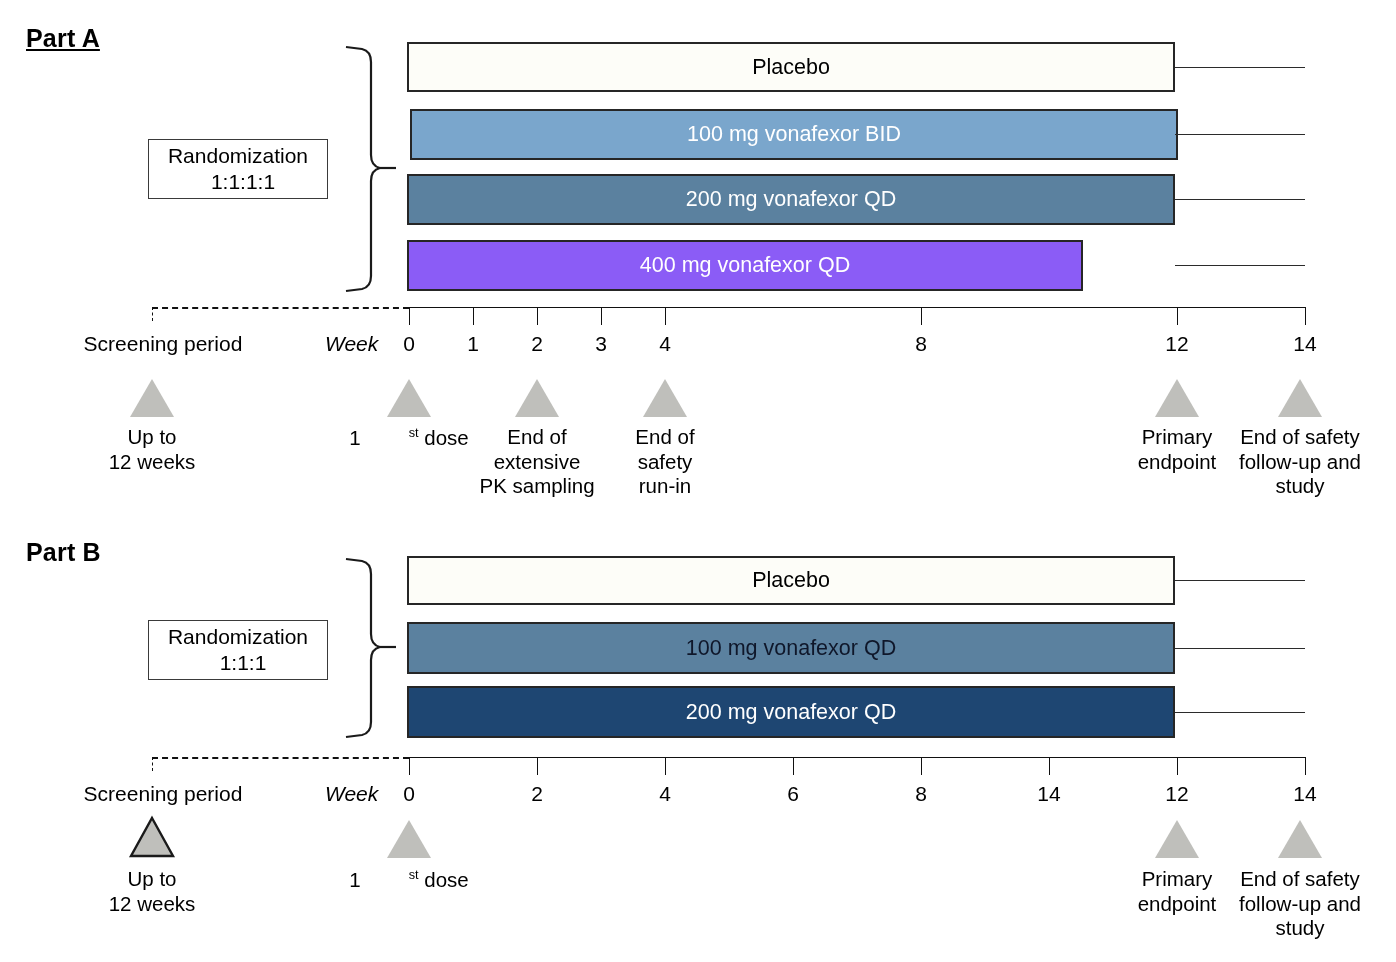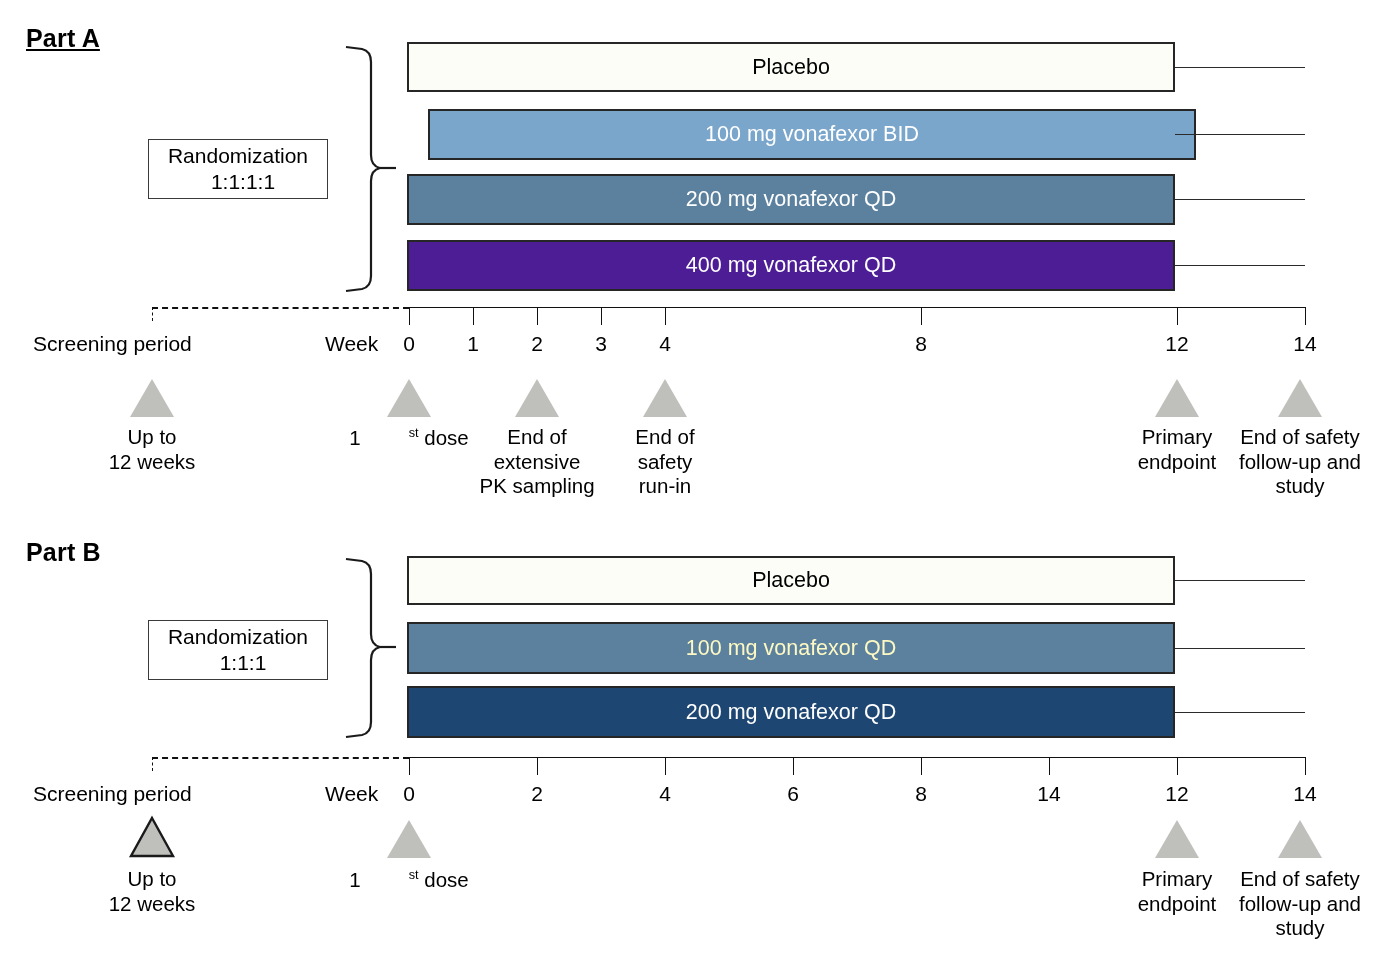--- a/index.html
+++ b/index.html
@@ -17,22 +17,22 @@
        display:flex;align-items:center;justify-content:center;
        font-size:21.5px;white-space:nowrap;}
 
   .tail{position:absolute;height:0;border-top:1.6px solid #2b2b2b;}
 
   .axis{position:absolute;height:0;border-top:1.7px solid #111;}
   .axis-dash{position:absolute;height:0;border-top:2px dashed #111;}
   .tick{position:absolute;width:0;border-left:1.7px solid #111;}
   .tick-dash{position:absolute;width:0;border-left:1.7px dashed #111;}
   .ticklabel{position:absolute;font-size:21px;text-align:center;transform:translateX(-50%);}
-  .axis-word{position:absolute;font-size:21px;}
-  .screening{position:absolute;font-size:21px;text-align:left;transform:translateX(-50%);}
+  .axis-word{position:absolute;font-size:21px;font-style:italic;}
+  .screening{position:absolute;font-size:21px;text-align:center;transform:translateX(-50%);}
 
   .tri{position:absolute;width:0;height:0;transform:translateX(-50%);
        border-left:22px solid transparent;border-right:22px solid transparent;
        border-bottom:38px solid #bfbfbb;}
   .tri-outline{position:absolute;transform:translateX(-50%);}
 
   .evt{position:absolute;font-size:20.5px;line-height:1.2;text-align:center;
        transform:translateX(-50%);white-space:pre-line;}
   sup{font-size:.62em;vertical-align:super;margin-left:48px;}
 
@@ -53,31 +53,31 @@
   <svg class="brace" style="left:340px;top:42px;width:60px;height:254px;" viewBox="0 0 60 254">
     <path d="M6 5 L22 7 Q31 9 31 20 L31 113 Q31 124 40 126 Q31 128 31 139 L31 234 Q31 245 22 247 L6 249" fill="none" stroke="#1a1a1a" stroke-width="2.2"></path>
     <path d="M40 126 L56 126" fill="none" stroke="#1a1a1a" stroke-width="2.2"></path>
   </svg>
 
   <div class="arm" style="left:407px;top:42px;width:768px;height:50px;background:#FDFDF8;color:#000;">
     <span>Placebo</span>
   </div>
   <div class="tail" style="left:1175px;top:67px;width:130px;"></div>
 
-  <div class="arm" style="left:428px;top:109px;width:768px;height:51px;background:#7AA6CC;color:#fff;">
+  <div class="arm" style="left:410px;top:109px;width:768px;height:51px;background:#7AA6CC;color:#fff;">
     <span>100 mg vonafexor BID</span>
   </div>
   <div class="tail" style="left:1175px;top:134px;width:130px;"></div>
 
   <div class="arm" style="left:407px;top:174px;width:768px;height:51px;background:#5B819F;color:#fff;">
     <span>200 mg vonafexor QD</span>
   </div>
   <div class="tail" style="left:1175px;top:199px;width:130px;"></div>
 
-  <div class="arm" style="left:407px;top:240px;width:768px;height:51px;background:#4c1d95;color:#fff;">
+  <div class="arm" style="left:407px;top:240px;width:676px;height:51px;background:#8b5cf6;color:#fff;">
     <span>400 mg vonafexor QD</span>
   </div>
   <div class="tail" style="left:1175px;top:265px;width:130px;"></div>
 
   <div class="axis-dash" style="left:152px;top:307px;width:257px;"></div>
   <div class="tick-dash" style="left:152px;top:307px;height:14px;"></div>
   <div class="axis" style="left:409px;top:307px;width:896px;"></div>
 
   <div class="tick" style="left:409px;top:307px;height:18px;"></div>
   <div class="tick" style="left:473px;top:307px;height:18px;"></div>
@@ -134,21 +134,21 @@
   <svg class="brace" style="left:340px;top:554px;width:60px;height:188px;" viewBox="0 0 60 188">
     <path d="M6 5 L22 7 Q31 9 31 20 L31 80 Q31 91 40 93 Q31 95 31 106 L31 168 Q31 179 22 181 L6 183" fill="none" stroke="#1a1a1a" stroke-width="2.2"></path>
     <path d="M40 93 L56 93" fill="none" stroke="#1a1a1a" stroke-width="2.2"></path>
   </svg>
 
   <div class="arm" style="left:407px;top:556px;width:768px;height:49px;background:#FDFDF8;color:#000;">
     <span>Placebo</span>
   </div>
   <div class="tail" style="left:1175px;top:580px;width:130px;"></div>
 
-  <div class="arm" style="left:407px;top:622px;width:768px;height:52px;background:#5B819F;color:#fef9c3;">
+  <div class="arm" style="left:407px;top:622px;width:768px;height:52px;background:#5B819F;color:#0f172a;">
     <span>100 mg vonafexor QD</span>
   </div>
   <div class="tail" style="left:1175px;top:648px;width:130px;"></div>
 
   <div class="arm" style="left:407px;top:686px;width:768px;height:52px;background:#1E4672;color:#fff;">
     <span>200 mg vonafexor QD</span>
   </div>
   <div class="tail" style="left:1175px;top:712px;width:130px;"></div>
 
   <div class="axis-dash" style="left:152px;top:757px;width:257px;"></div>

